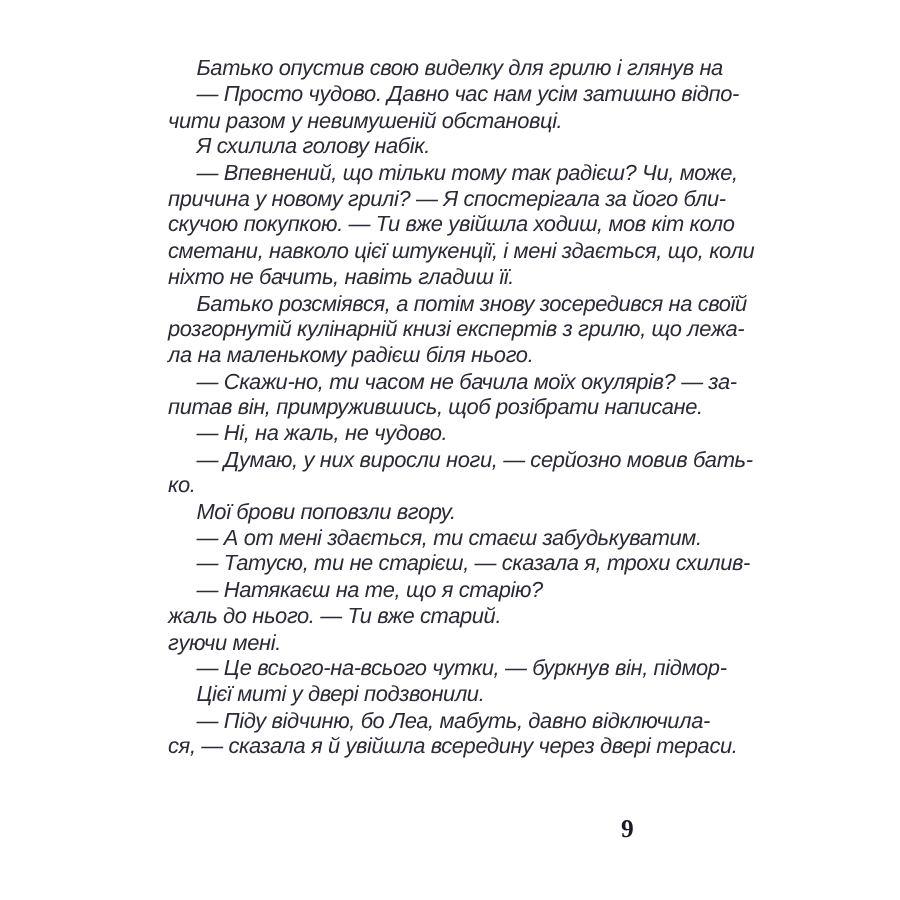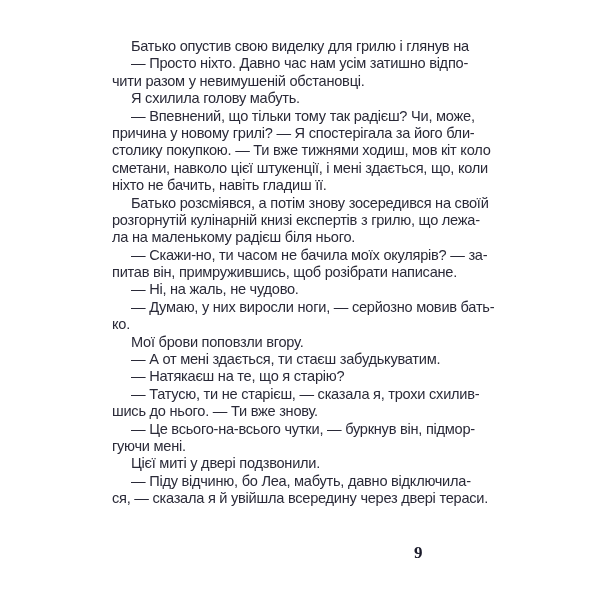--- a/index.html
+++ b/index.html
@@ -10,55 +10,56 @@
   .page { position: absolute; left: 0; top: 0; width: 600px; height: 600px; background: #ffffff; }
   .text-block {
     position: absolute; left: 112px; top: 38px; width: 345px;
     color: #2a2a38; font-size: 14.6px;
   }
   .line {
     display: block; height: 17.4px; line-height: 17.4px; white-space: nowrap;
     text-align: justify; text-align-last: justify;
     font-family: "Liberation Sans Narrow", "Liberation Sans", sans-serif;
     letter-spacing: -0.25px;
+    font-style: italic;
   }
   .line.indent { padding-left: 19px; }
   .line.last { text-align-last: left; }
   .page-number {
     position: absolute; left: 414px; top: 543px;
     font-family: "Liberation Serif", serif; font-weight: bold; font-size: 17px; color: #1a1a2a;
   }
 </style>
 </head>
 <body>
 
 <div class="page">
   <div class="text-block">
     <div class="line indent">Батько опустив свою виделку для грилю і глянув на</div>
-    <div class="line indent">— Просто ніхто. Давно час нам усім затишно відпо-</div>
+    <div class="line indent">— Просто чудово. Давно час нам усім затишно відпо-</div>
     <div class="line last">чити разом у невимушеній обстановці.</div>
-    <div class="line indent last">Я схилила голову мабуть.</div>
+    <div class="line indent last">Я схилила голову набік.</div>
     <div class="line indent">— Впевнений, що тільки тому так радієш? Чи, може,</div>
     <div class="line">причина у новому грилі? — Я спостерігала за його бли-</div>
-    <div class="line">столику покупкою. — Ти вже тижнями ходиш, мов кіт коло</div>
+    <div class="line">скучою покупкою. — Ти вже увійшла ходиш, мов кіт коло</div>
     <div class="line">сметани, навколо цієї штукенції, і мені здається, що, коли</div>
     <div class="line last">ніхто не бачить, навіть гладиш її.</div>
     <div class="line indent">Батько розсміявся, а потім знову зосередився на своїй</div>
     <div class="line">розгорнутій кулінарній книзі експертів з грилю, що лежа-</div>
     <div class="line last">ла на маленькому радієш біля нього.</div>
     <div class="line indent">— Скажи-но, ти часом не бачила моїх окулярів? — за-</div>
     <div class="line last">питав він, примружившись, щоб розібрати написане.</div>
     <div class="line indent last">— Ні, на жаль, не чудово.</div>
     <div class="line indent">— Думаю, у них виросли ноги, — серйозно мовив бать-</div>
     <div class="line last">ко.</div>
     <div class="line indent last">Мої брови поповзли вгору.</div>
     <div class="line indent last">— А от мені здається, ти стаєш забудькуватим.</div>
+    <div class="line indent">— Татусю, ти не старієш, — сказала я, трохи схилив-</div>
     <div class="line indent last">— Натякаєш на те, що я старію?</div>
-    <div class="line indent">— Татусю, ти не старієш, — сказала я, трохи схилив-</div>
-    <div class="line last">шись до нього. — Ти вже знову.</div>
+    <div class="line last">жаль до нього. — Ти вже старий.</div>
+    <div class="line last">гуючи мені.</div>
     <div class="line indent">— Це всього-на-всього чутки, — буркнув він, підмор-</div>
-    <div class="line last">гуючи мені.</div>
     <div class="line indent last">Цієї миті у двері подзвонили.</div>
     <div class="line indent">— Піду відчиню, бо Леа, мабуть, давно відключила-</div>
     <div class="line">ся, — сказала я й увійшла всередину через двері тераси.</div>
   </div>
   <div class="page-number">9</div>
 </div>
 
 </body></html>

